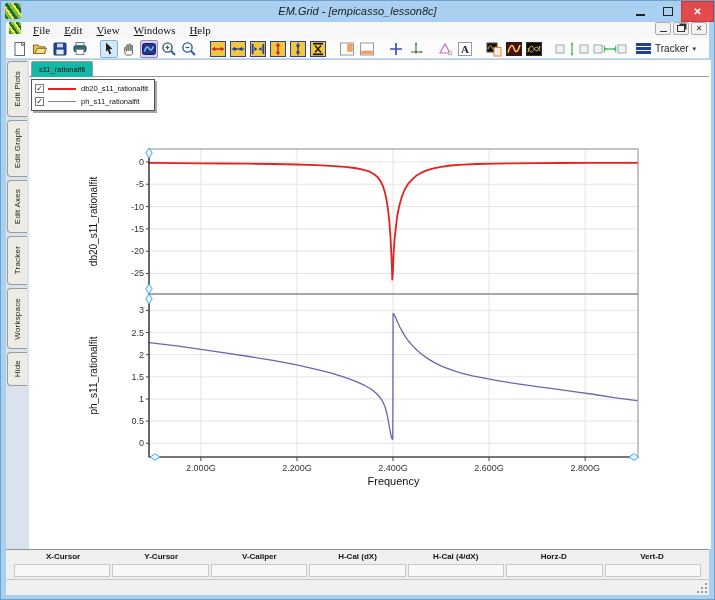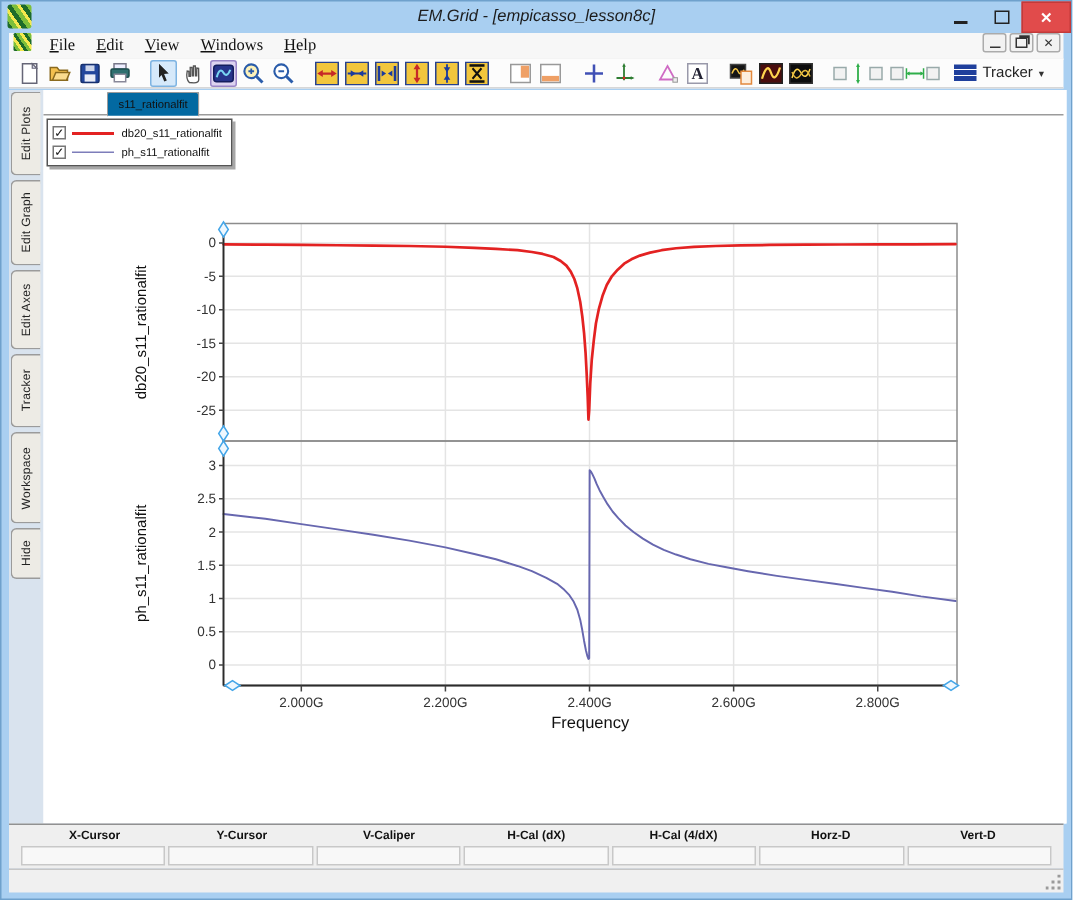--- a/index.html
+++ b/index.html
@@ -43,22 +43,22 @@
     background:linear-gradient(#1f3f9c 0 3px,#fff 3px 4px,#1f3f9c 4px 7px,#fff 7px 8px,#1f3f9c 8px 11px);}
   .layout-caret{font-size:7px;color:#333;}
   
   .workspace{position:absolute;left:5px;top:59px;width:705px;height:489px;background:#fff;display:flex;}
   .sidebar{width:23px;background:#d9e3ee;flex:0 0 auto;padding-top:1px;}
   .vtab{width:20px;margin:0 0 3px 1px;background:#edebe5;border:1px solid #9b9b9b;border-right:none;
     border-radius:4px 0 0 4px;display:flex;align-items:center;justify-content:center;box-sizing:border-box;}
   .vtab span{writing-mode:vertical-rl;transform:rotate(180deg);font-size:8px;color:#222;letter-spacing:0.2px;}
   .content{position:relative;flex:1;background:#fff;}
   .doc-tabrow{position:absolute;left:0;right:2px;top:0;height:16px;border-bottom:1px solid #9b9b9b;}
-  .doc-tab{position:absolute;left:2px;top:1px;height:15px;line-height:15px;padding:0 7px;background:#0369a1;
-    border:1px solid #9b9b9b;border-bottom:1px solid #fff;font-size:7.5px;color:#111;border-radius:2px 2px 0 0;margin-left:40px;}
+  .doc-tab{position:absolute;left:2px;top:1px;height:15px;line-height:15px;padding:0 7px;background:#14b8a6;
+    border:1px solid #9b9b9b;border-bottom:1px solid #fff;font-size:7.5px;color:#111;border-radius:2px 2px 0 0;}
   .legend{position:absolute;left:2px;top:19px;background:#fff;border:1px solid #555;
     box-shadow:2px 2px 0 rgba(60,60,60,0.45);padding:2px 6px 2px 3px;z-index:5;}
   .legend-row{display:flex;align-items:center;height:13px;}
   .legend-check{width:9px;height:9px;border:1px solid #777;background:#fff;font-size:8px;line-height:8px;
     text-align:center;color:#111;box-sizing:border-box;margin-right:4px;}
   .legend-line{width:28px;margin-right:5px;}
   .legend-label{font-size:7.5px;color:#111;}
   #plot{position:absolute;left:0;top:0;}
   
   .cursor-panel{position:absolute;left:5px;right:5px;top:548px;height:30px;background:#efefef;border-top:1px solid #919191;box-sizing:border-box;}

